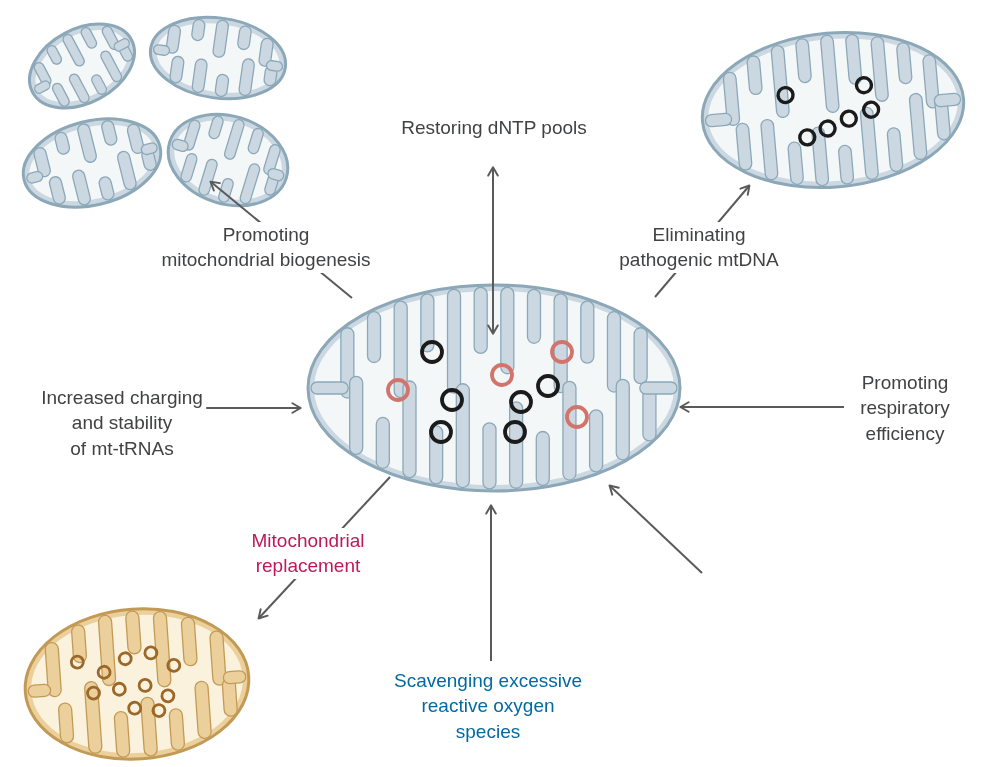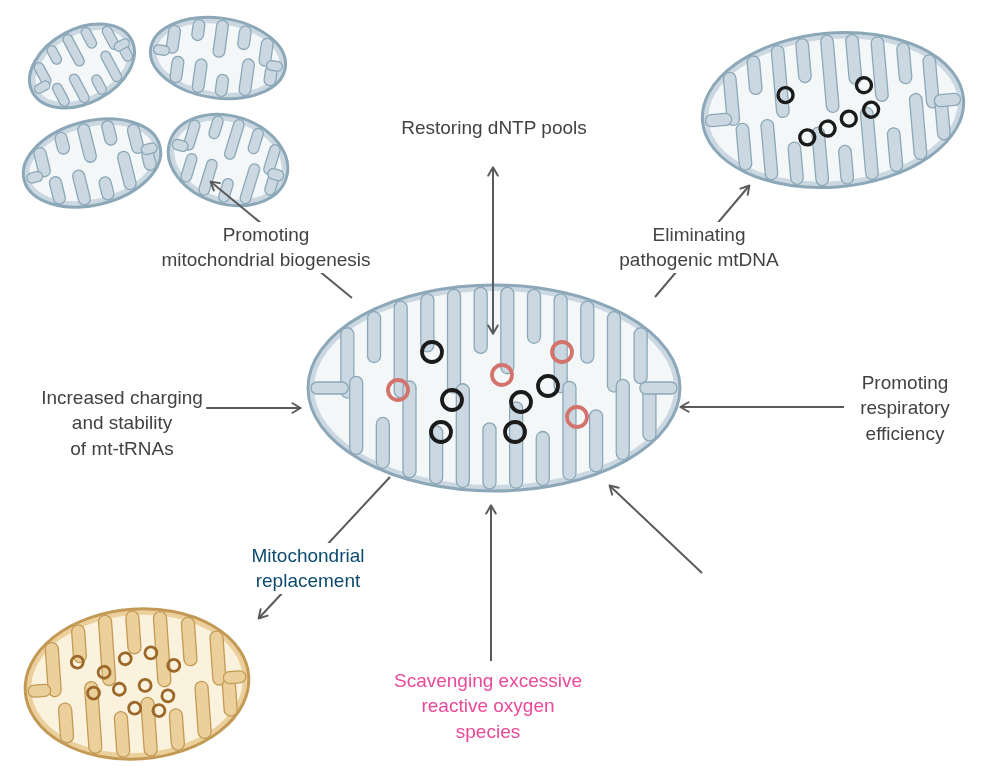--- a/index.html
+++ b/index.html
@@ -223,21 +223,21 @@
 pathogenic mtDNA</div>
 
   <div class="label" style="left: 122px; top: 370px; color: rgb(65, 66, 68); margin-top: 15px;">Increased charging
 and stability
 of mt-tRNAs</div>
 
   <div class="label" style="left: 905px; top: 370px; color: rgb(65, 66, 68);">Promoting
 respiratory
 efficiency</div>
 
-  <div class="label" style="left: 308px; top: 528px; color: #0c4a6e; margin-top: 15px;">Mitochondrial
+  <div class="label" style="left: 308px; top: 528px; color: #be185d;">Mitochondrial
 replacement</div>
 
-  <div class="label" style="left: 488px; top: 668px; color: #ec4899;">Scavenging excessive
+  <div class="label" style="left: 488px; top: 668px; color: #0369a1;">Scavenging excessive
 reactive oxygen
 species</div>
 
 
 </div>
 
 </body></html>

